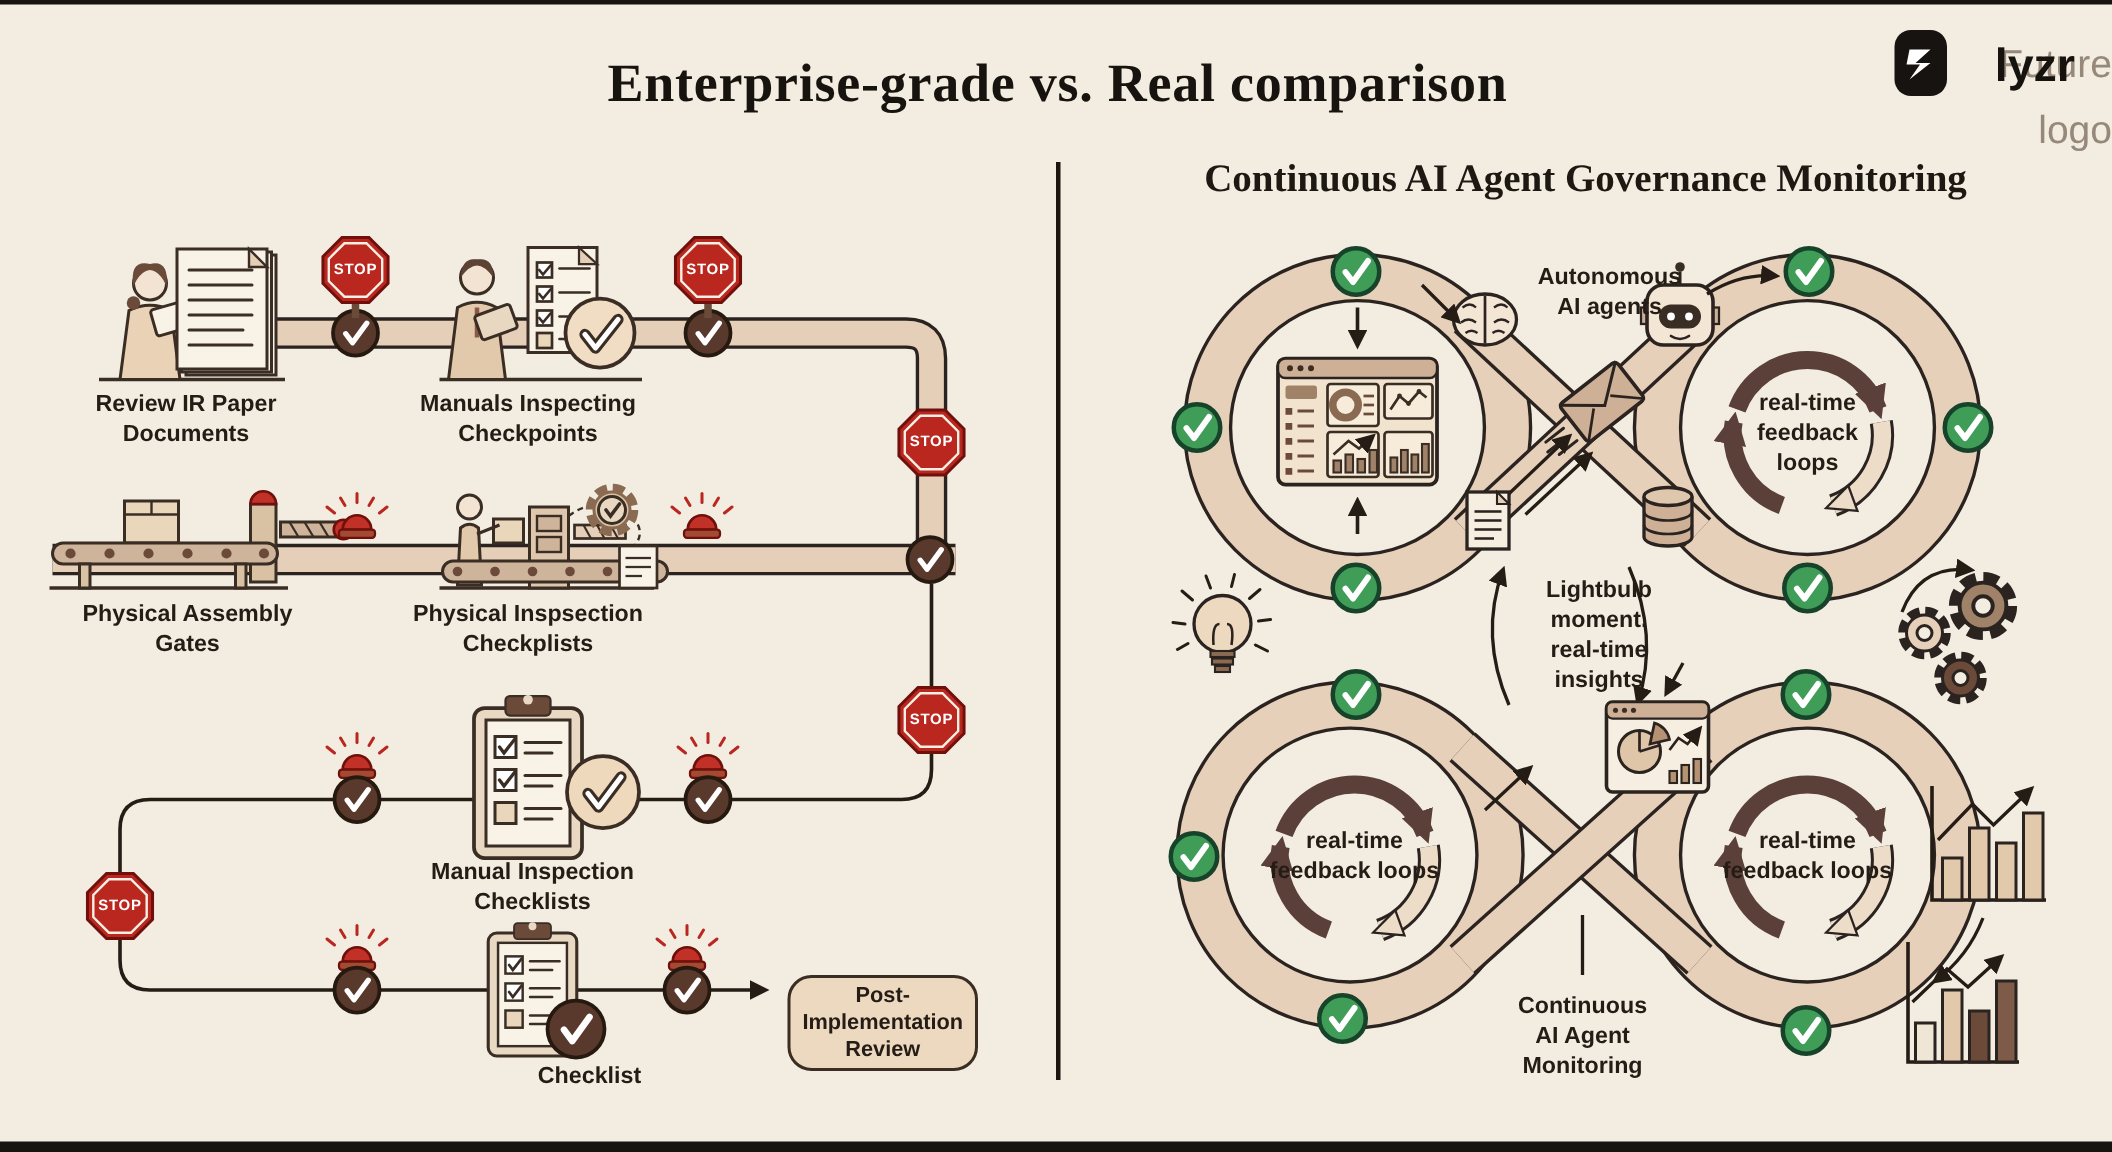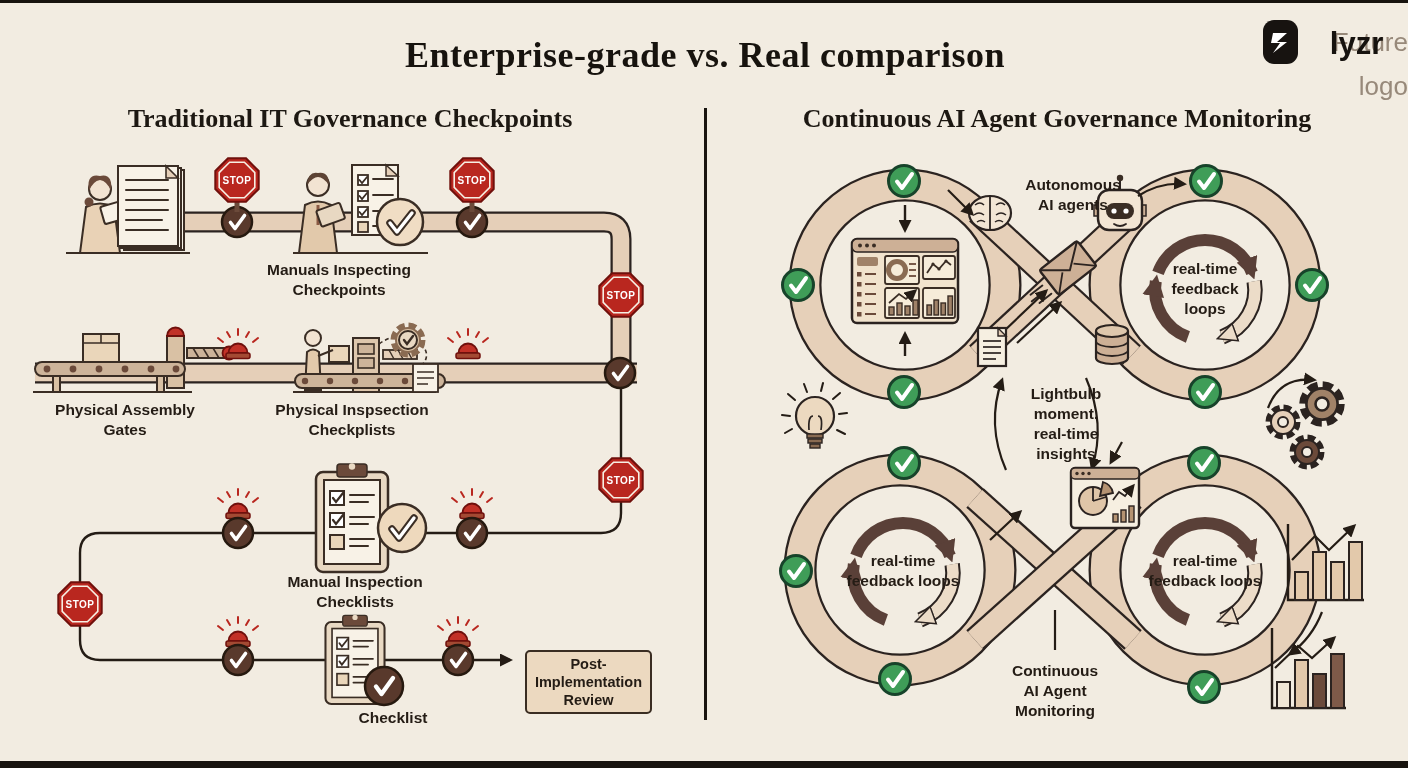--- a/index.html
+++ b/index.html
@@ -12,21 +12,21 @@
          font-family:"Liberation Serif","DejaVu Serif",serif;font-weight:700;font-size:36px;
          color:#17130e;letter-spacing:.5px;}
   .panel-h{position:absolute;transform:translateX(-50%);white-space:nowrap;
          font-family:"Liberation Serif","DejaVu Serif",serif;font-weight:700;font-size:26px;color:#1d1812;}
   .lbl{position:absolute;transform:translateX(-50%);text-align:center;white-space:pre-line;
        font-weight:700;font-size:15.5px;line-height:1.3;color:#241c15;}
   .stoptxt{position:absolute;transform:translate(-50%,-50%);color:#fff;font-weight:700;
        font-size:10px;letter-spacing:.5px;}
   .divider{position:absolute;left:704px;top:108px;width:2.5px;height:612px;background:#1a150f;}
   .postbox{position:absolute;left:525px;top:650px;width:123px;height:60px;background:#ecd9c0;
-       border:2.5px solid #3a2d22;border-radius:5px;display:flex;align-items:center;justify-content:center;
+       border:2.5px solid #3a2d22;border-radius:16px;display:flex;align-items:center;justify-content:center;
        text-align:center;white-space:pre-line;font-weight:700;font-size:14.5px;line-height:1.25;color:#241c15;}
   .logo{position:absolute;left:1263px;top:20px;display:flex;align-items:center;text-align:right;}
   .logo-ic{width:44px;height:44px;background:#171310;border-radius:11px;display:flex;
        align-items:center;justify-content:center;}
   .logo-txt{position:relative;margin-left:6px;height:44px;}
   .ghost{font-size:26px;color:#97897a;line-height:44px;}
   .brand{position:absolute;left:26px;top:2px;font-size:31px;font-weight:700;color:#16120e;line-height:44px;}
   .art{position:absolute;left:0;top:0;}
 </style>
 </head>
@@ -522,25 +522,26 @@
       <svg width="26" height="26" viewBox="0 0 26 26">
           <path d="M6 4 L20 4 L10 13 L20 13 L6 24 L13 14 L4 14 Z" fill="#fff"></path>
         </svg>
     </div>
     <div class="logo-txt">
       <span class="ghost">Future logo</span>
       <span class="brand">lyzr</span>
     </div>
   </div>
 
-  <div class="panel-h" style="left:350px;top:104px;">Traditional IT Governance Checkpoints</div>
   <div class="panel-h" style="left:1057px;top:104px;">Continuous AI Agent Governance Monitoring</div>
   <div class="divider"></div>
 
-  <div class="lbl" style="left:339px;top:260px;text-align:center;">Manuals Inspecting
+  <div class="lbl" style="left:124px;top:260px;">Review IR Paper
+Documents</div>
+  <div class="lbl" style="left:352px;top:260px;text-align:center;">Manuals Inspecting
 Checkpoints</div>
   <div class="lbl" style="left:125px;top:400px;">Physical Assembly
 Gates</div>
   <div class="lbl" style="left:352px;top:400px;">Physical Inspsection
 Checkplists</div>
   <div class="lbl" style="left:355px;top:572px;">Manual Inspection
 Checklists</div>
   <div class="lbl" style="left:353px;top:708px;margin-left:40px;">Checklist</div>
   <div class="postbox">Post-
 Implementation

